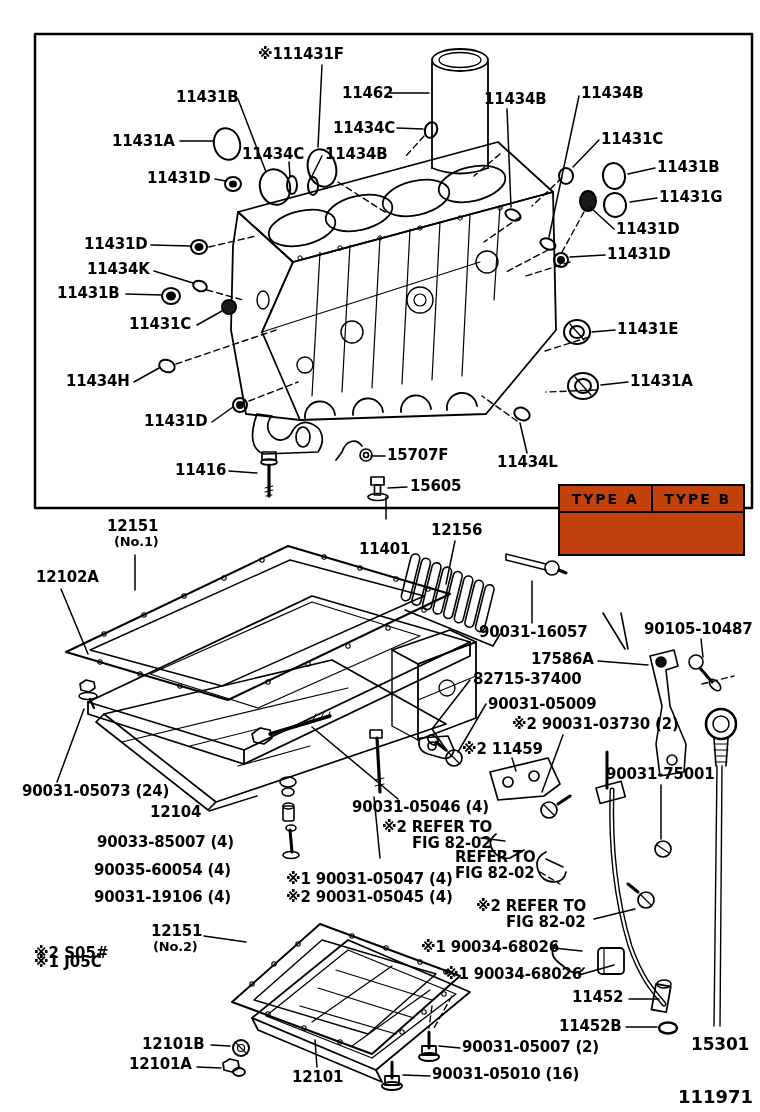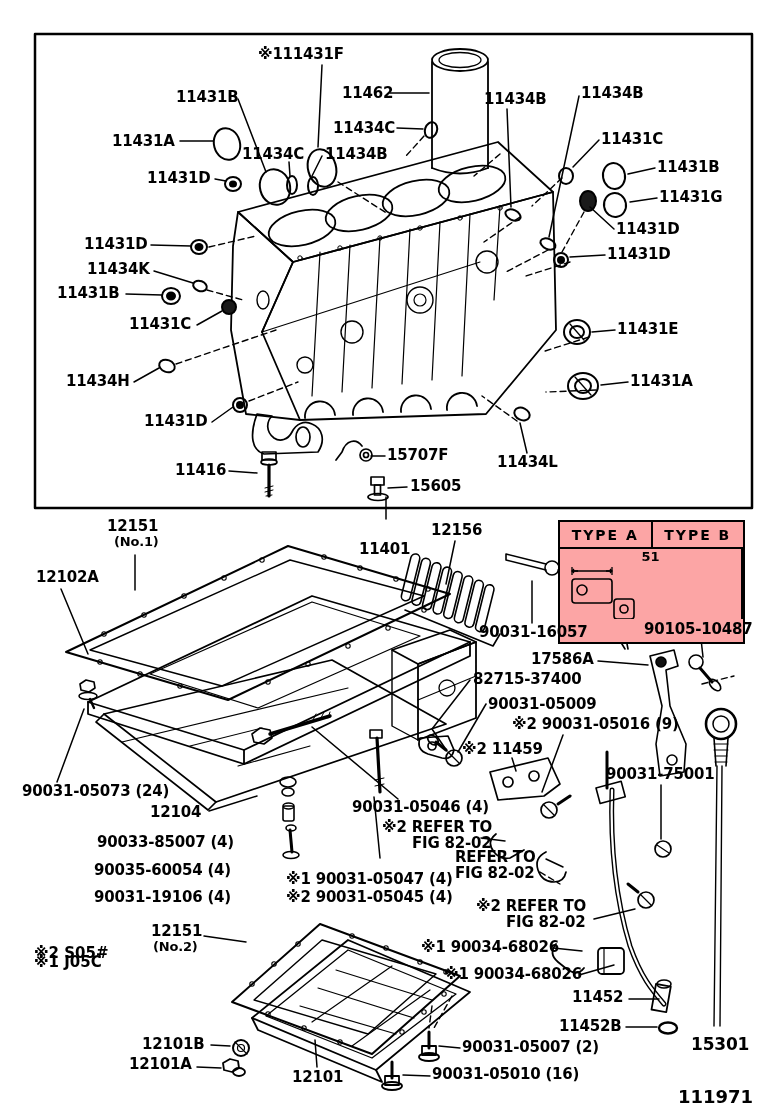--- a/index.html
+++ b/index.html
@@ -5,22 +5,22 @@
   html,body{margin:0;padding:0;background:#fff;}
   #canvas{position:relative;width:760px;height:1112px;background:#fff;overflow:hidden;
           font-family:"DejaVu Sans","Liberation Sans",sans-serif;}
   #art{position:absolute;left:0;top:0;}
   .label{position:absolute;font-weight:700;font-size:15px;line-height:1.05;color:#000;
          white-space:nowrap;letter-spacing:-0.2px;}
   .label span{display:block;}
   .footnote{position:absolute;font-weight:700;font-size:15px;color:#000;white-space:nowrap;margin-left:28px;}
   #diagram-number{position:absolute;left:678px;top:1086px;font-weight:700;font-size:18px;color:#000;}
   
-  #type-table{position:absolute;left:558px;top:520px;width:187px;height:124px;border:2.5px solid #000;
-              box-sizing:border-box;background:#fca5a5;}
+  #type-table{position:absolute;left:558px;top:484px;width:187px;height:72px;border:2.5px solid #000;
+              box-sizing:border-box;background:#c2410c;}
   .tt-header{display:flex;height:25px;border-bottom:2px solid #000;}
   .tt-cell{flex:1;display:flex;align-items:center;justify-content:center;font-weight:700;font-size:14px;
            letter-spacing:2px;}
   .tt-cell:first-child{border-right:2px solid #000;}
   .tt-body{display:flex;height:70px;}
   .tt-fig{flex:1;position:relative;}
   .tt-fig:first-child{border-right:2px solid #000;}
   .dim{position:absolute;top:0;width:100%;text-align:center;font-weight:700;font-size:13px;}
 </style>
 </head>
@@ -375,32 +375,20 @@
     <path d="M500,154 L474,176"></path>
   </g>
 </svg>
 
   <div id="type-table">
     <div class="tt-header">
       <div class="tt-cell">TYPE A</div>
       <div class="tt-cell">TYPE B</div>
     </div>
     <div class="tt-body">
-      <div class="tt-fig">
-        <span class="dim">51</span>
-        <svg width="92" height="70" viewBox="0 0 92 70" stroke="#000" fill="none" stroke-width="1.6">
-          <path d="M12,22 L52,22" stroke-width="1.3"></path>
-          <path d="M12,18 L12,26 M52,18 L52,26" stroke-width="1.3"></path>
-          <path d="M18,22 l-6,0 m2,-2 l-2,2 l2,2 M46,22 l6,0 m-2,-2 l2,2 l-2,2" stroke-width="1.3"></path>
-          <rect x="12" y="30" width="40" height="24" rx="3"></rect>
-          <circle cx="22" cy="41" r="5"></circle>
-          <rect x="54" y="50" width="20" height="20" rx="3"></rect>
-          <circle cx="64" cy="60" r="4"></circle>
-        </svg>
-      </div>
     </div>
   </div>
 
   <div id="labels-layer">
       <div class="label" style="left: 258px; top: 47px;">
         <span>※111431F</span>
       </div>
       <div class="label" style="left: 176px; top: 90px;">
         <span>11431B</span>
       </div>
@@ -501,21 +489,21 @@
       <div class="label" style="left: 531px; top: 652px;">
         <span>17586A</span>
       </div>
       <div class="label" style="left: 473px; top: 672px;">
         <span>82715-37400</span>
       </div>
       <div class="label" style="left: 488px; top: 697px;">
         <span>90031-05009</span>
       </div>
       <div class="label" style="left: 512px; top: 717px;">
-        <span>※2 90031-05016 (9)</span>
+        <span>※2 90031-03730 (2)</span>
       </div>
       <div class="label" style="left: 462px; top: 742px;">
         <span>※2 11459</span>
       </div>
       <div class="label" style="left: 606px; top: 767px;">
         <span>90031-75001</span>
       </div>
       <div class="label" style="left: 22px; top: 784px;">
         <span>90031-05073 (24)</span>
       </div>

